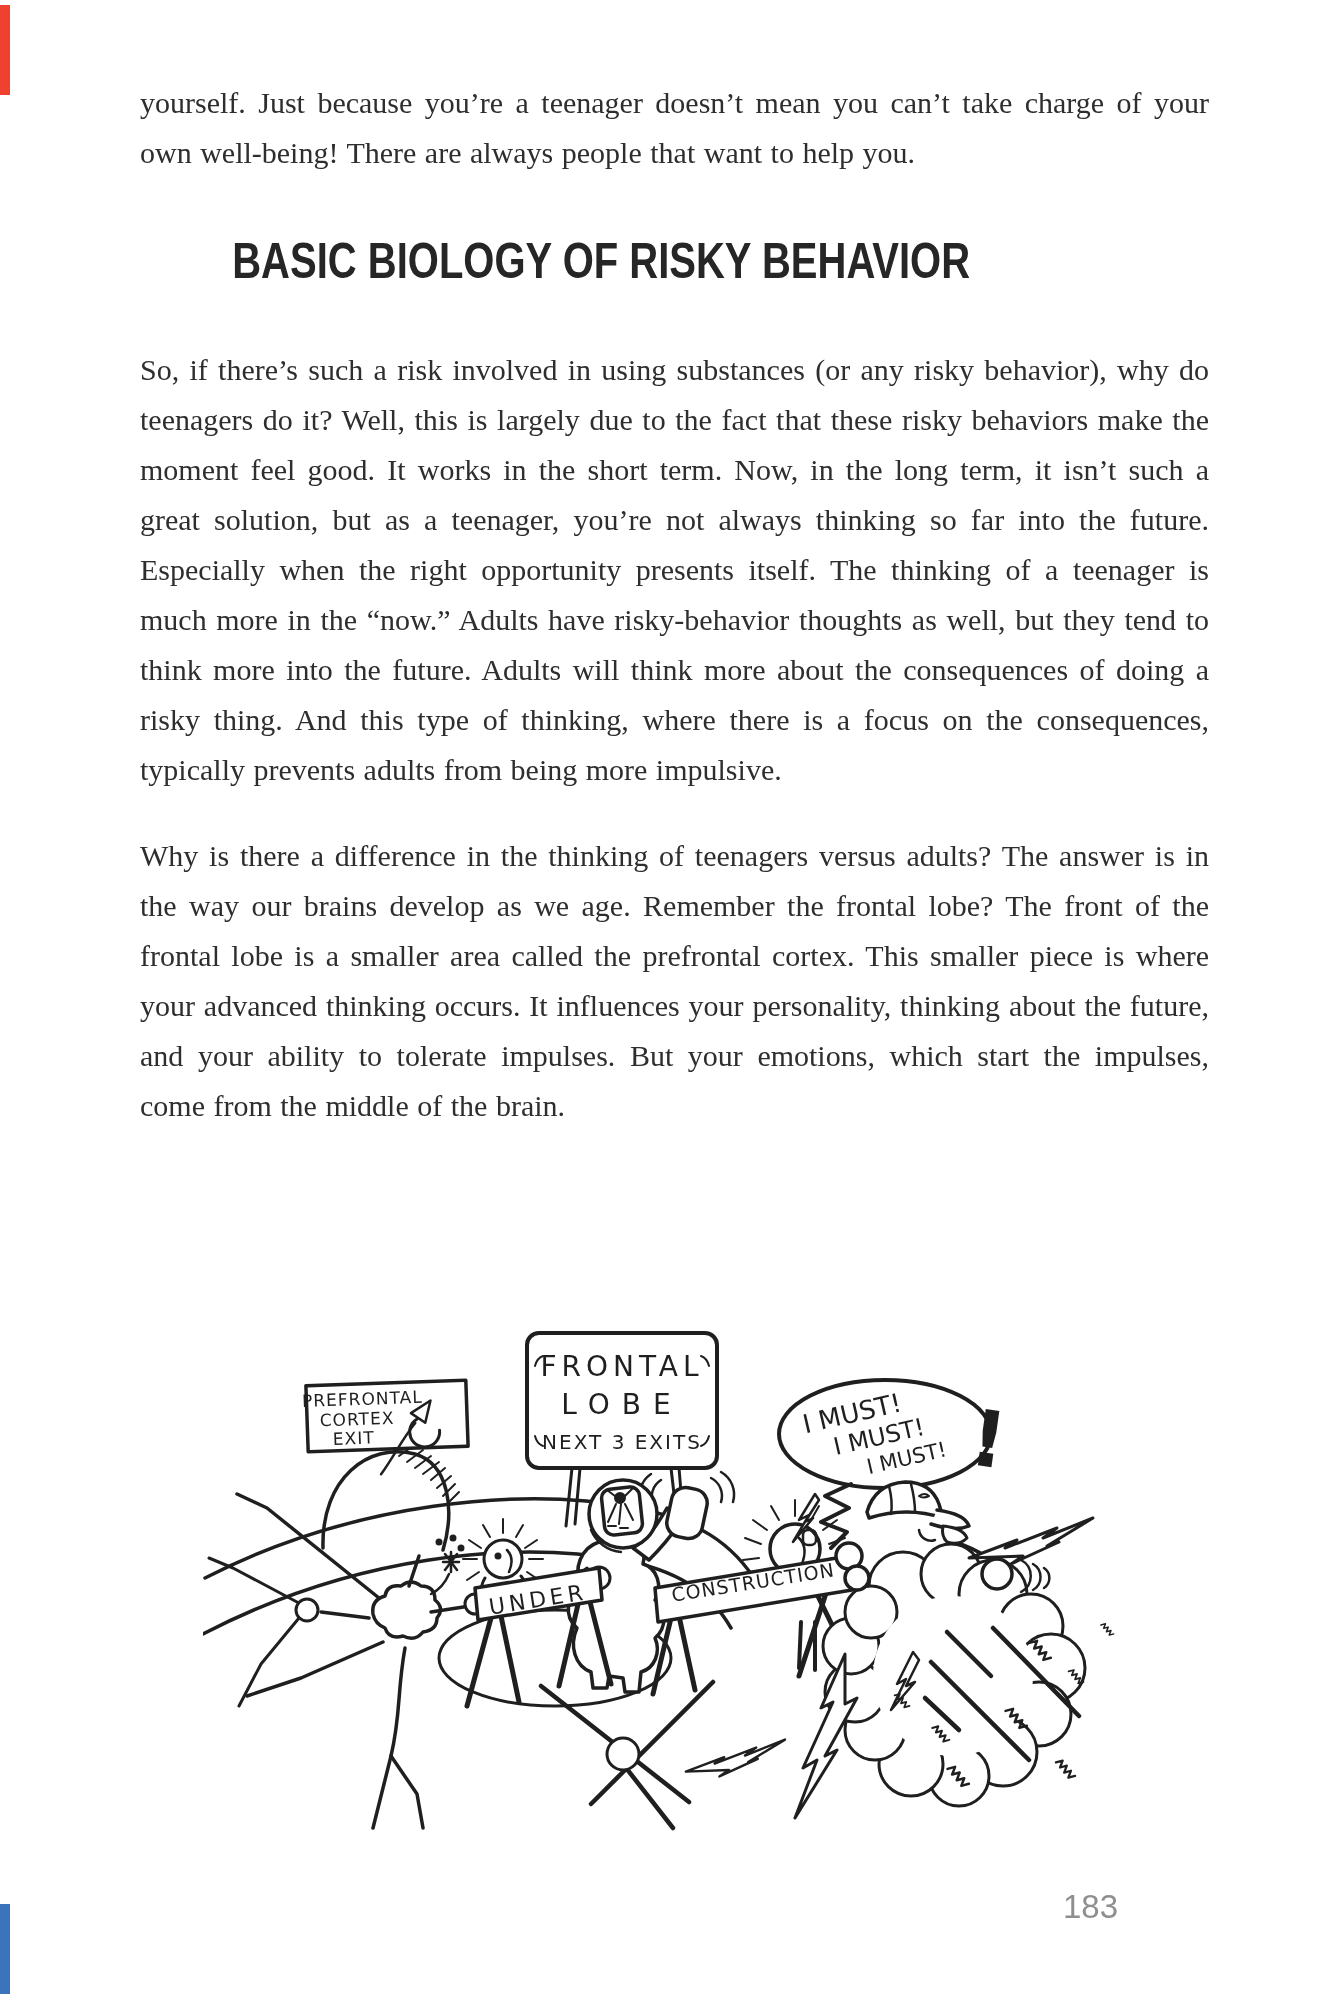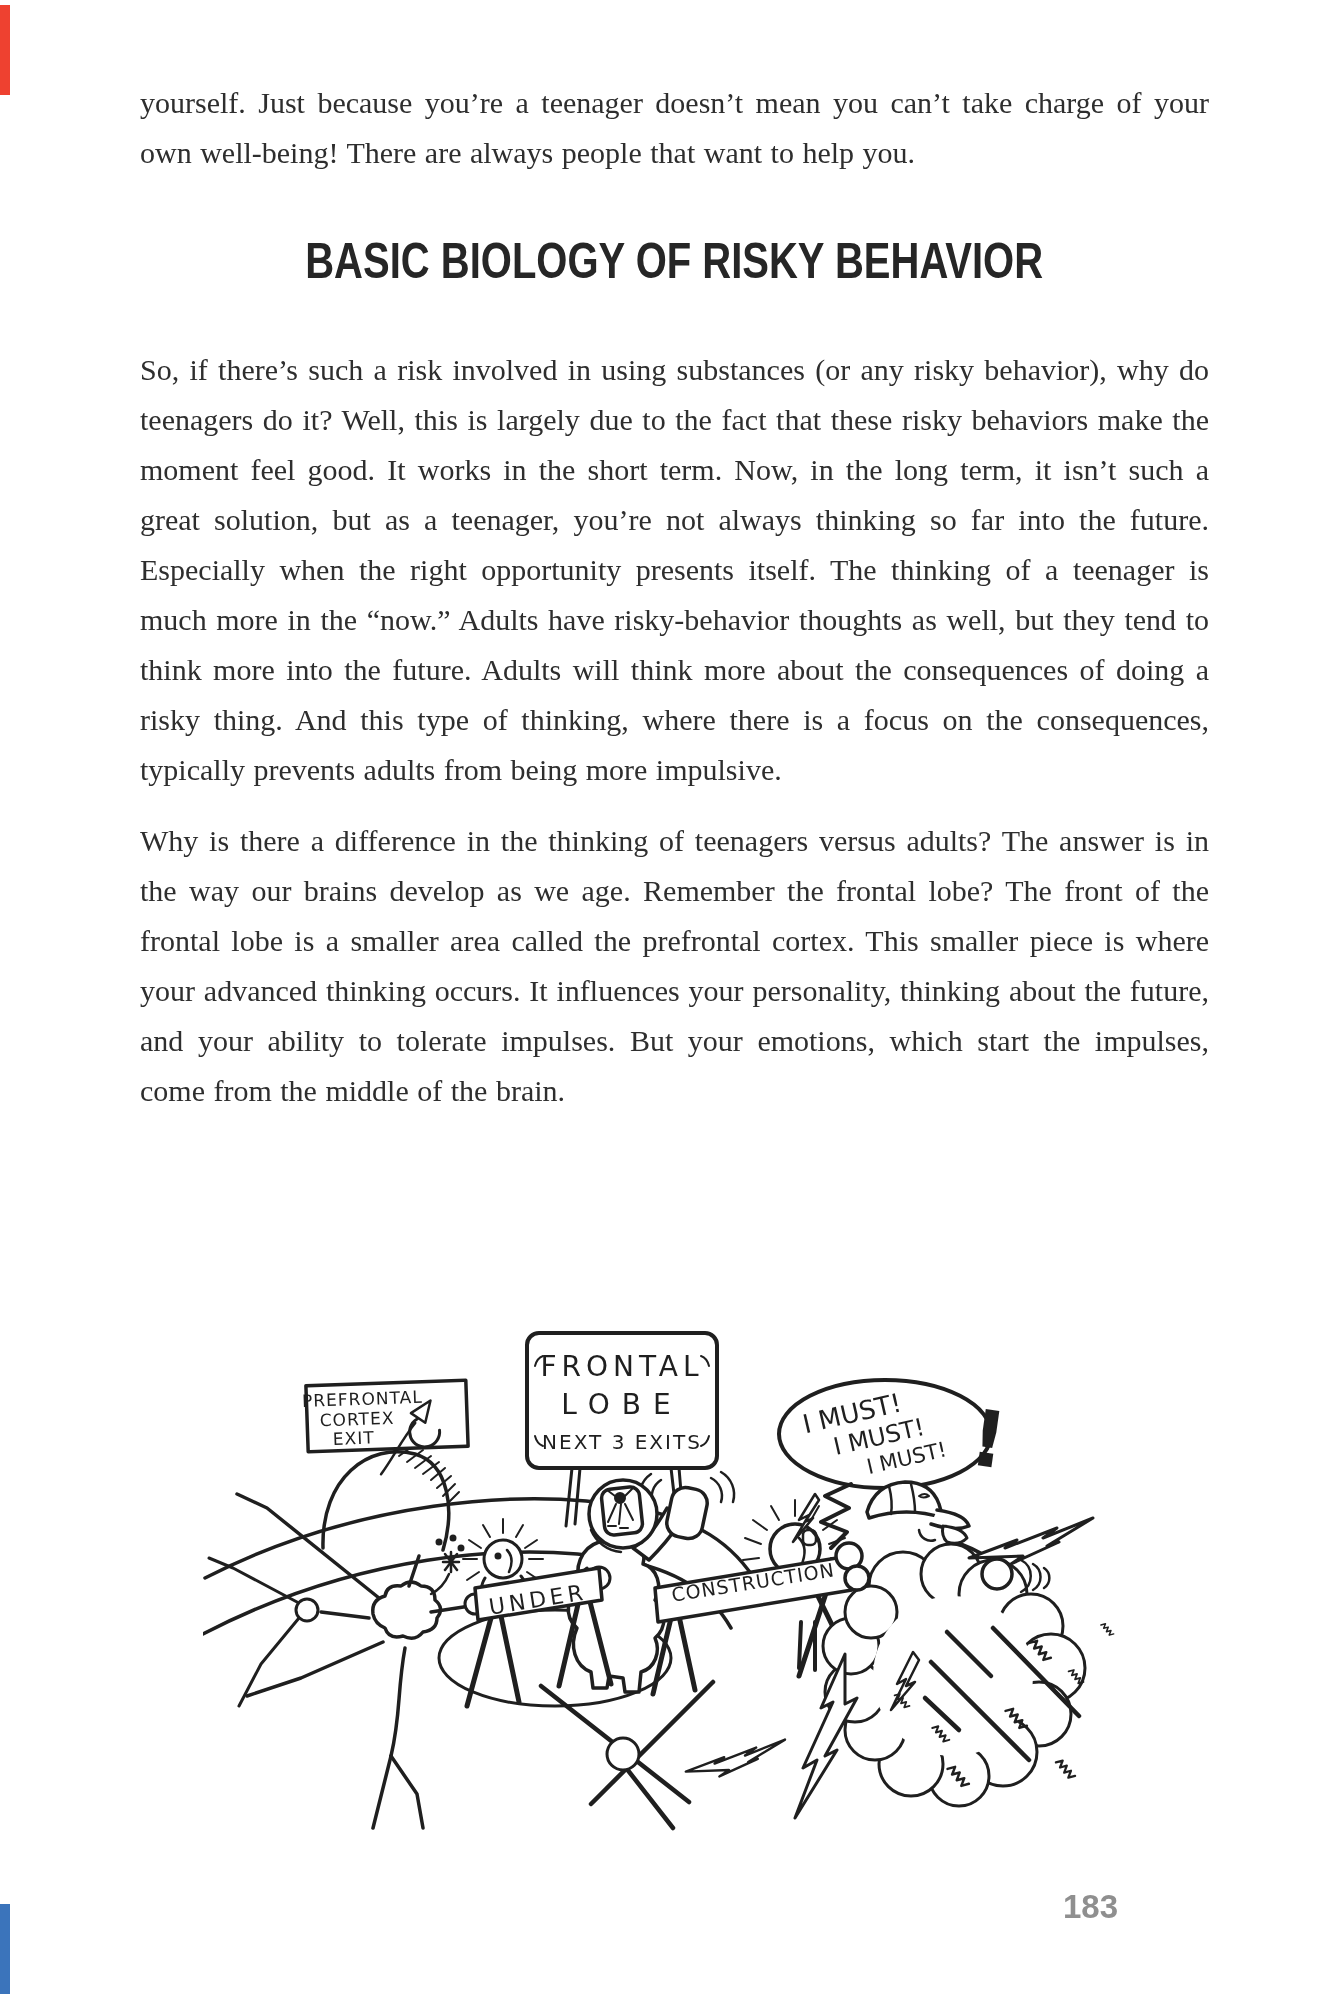--- a/index.html
+++ b/index.html
@@ -5,30 +5,30 @@
   html,body{margin:0;padding:0;background:#ffffff;}
   .page{position:relative;width:1236px;height:2000px;background:#ffffff;overflow:hidden;
         font-family:"Liberation Serif", serif;color:#2e2e2e;}
   .edge-marker{position:absolute;left:0;width:10px;}
   .edge-marker.top{top:5px;height:90px;}
   .edge-marker.bottom{top:1904px;height:90px;}
   .content{position:absolute;left:140px;top:0;width:1069px;}
   .body-par{font-size:30px;line-height:50px;text-align:justify;text-align-last:left;
             word-spacing:1px;margin:0;}
   .intro{margin-top:78px;}
-  .section-heading{margin:54px 0 46px 0;text-align:center;line-height:58px;}
+  .section-heading{margin:54px 0 46px 0;line-height:58px;}
   .section-heading span{display:inline-block;font-family:"Liberation Sans",sans-serif;
             font-weight:700;font-size:50px;color:#262626;letter-spacing:0px;
             transform:scaleX(0.8);transform-origin:50% 50%;white-space:nowrap;}
-  .par2{margin-top:21px;}
+  .par2{margin-top:36px;}
   .illustration{position:absolute;left:203px;top:1316px;width:940px;height:520px;margin:0;}
   .footer-title{position:absolute;left:163px;top:1891px;font-family:"Liberation Sans",sans-serif;
             font-size:27px;color:#3f3f3f;}
   .footer-page{position:absolute;right:118px;top:1888px;font-family:"Liberation Sans",sans-serif;
-            font-size:33px;font-weight:700;color:#8f8f8f;}
+            font-size:33px;font-weight:400;color:#8f8f8f;}
   svg text{font-family:"DejaVu Sans",sans-serif;fill:#1f1f1f;}
 </style>
 </head>
 <body>
 
 <div class="page">
 
   <div class="edge-marker top" style="background:#ee4130"></div>
   <div class="edge-marker bottom" style="background:#3b74bb"></div>
 

